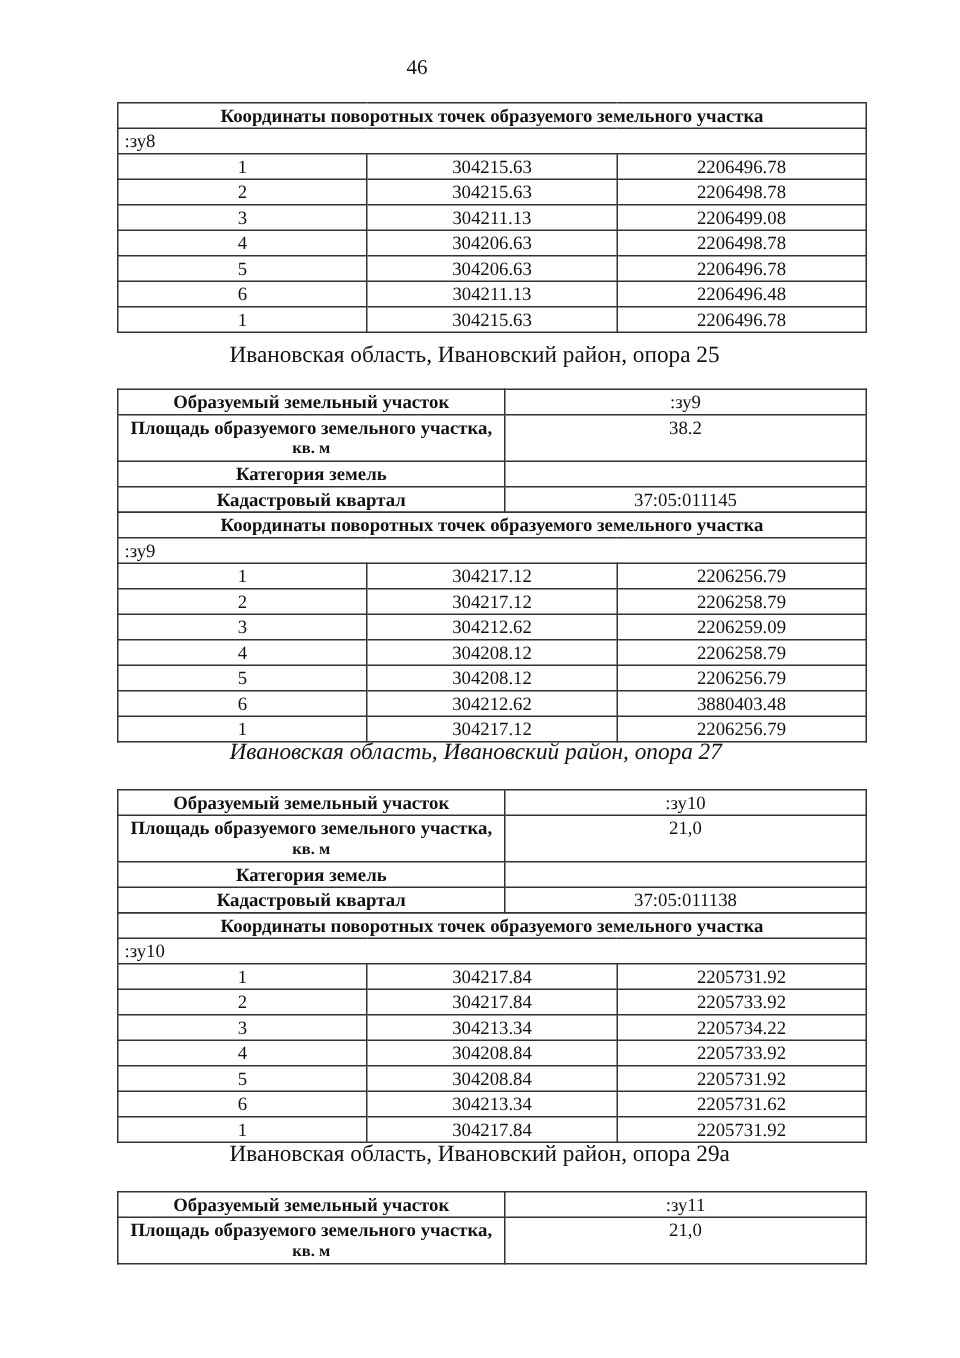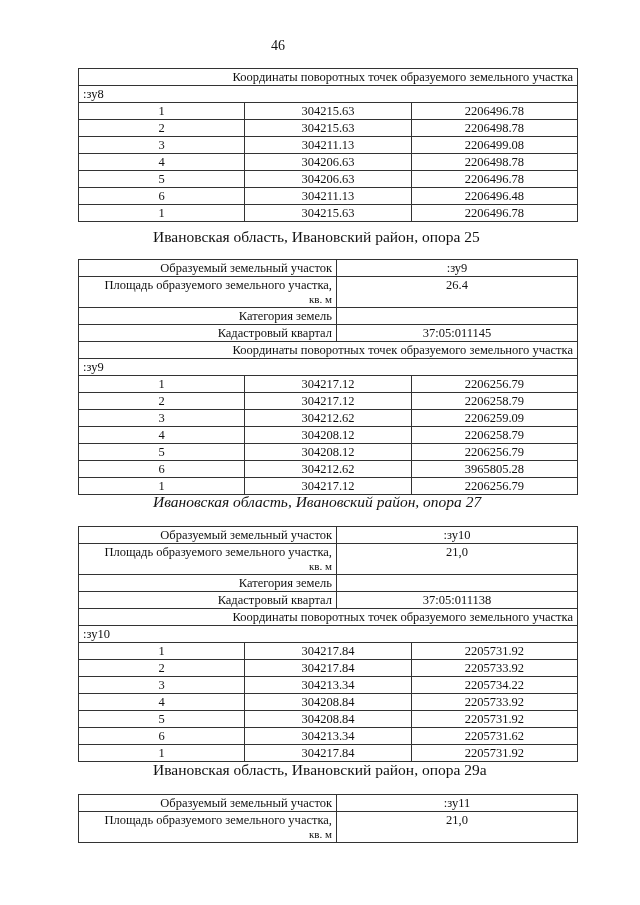--- a/index.html
+++ b/index.html
@@ -12,21 +12,21 @@
     position: absolute; top: 38px; left: 0; width: 556px;
     text-align: center; font-size: 14px;
   }
   .block { position: absolute; left: 78px; width: 500px; }
   table { border-collapse: collapse; width: 500px; table-layout: fixed; }
   td {
     border: 1px solid #333; font-size: 12.5px; line-height: 14px;
     padding: 1px 4px; height: 14px; vertical-align: top;
   }
   td.c { }
-  td.l { text-align: right; }
+  td.l { text-align: center; font-weight: bold; }
   td.c3 { width: 171px; text-align: center; padding: 1px 0; }
   .heading {
     position: absolute; left: 121px; font-size: 15.5px; margin-left: 32px;
   }
   .info td.k { width: 249px; }
   .info td.v { text-align: center; }
   .small { font-size: 11px; }
 </style>
 </head>
 <body>
@@ -87,21 +87,21 @@
     <tbody>
         <tr>
           <td class="k l">Образуемый земельный участок</td>
           <td class="v">:зу9</td>
         </tr>
     <tr>
           <td class="k l">
             <div>Площадь образуемого земельного участка,</div>
             <div class="small">кв. м</div>
           </td>
-          <td class="v">26.4</td>
+          <td class="v">38.2</td>
         </tr>
     <tr>
           <td class="k l">Категория земель</td>
           <td class="v"></td>
         </tr>
     <tr>
           <td class="k l">Кадастровый квартал</td>
           <td class="v">37:05:011145</td>
         </tr>
   </tbody>
@@ -135,21 +135,21 @@
           <td class="c3">2206258.79</td>
         </tr>
     <tr>
           <td class="c3">5</td>
           <td class="c3">304208.12</td>
           <td class="c3">2206256.79</td>
         </tr>
     <tr>
           <td class="c3">6</td>
           <td class="c3">304212.62</td>
-          <td class="c3">3965805.28</td>
+          <td class="c3">3880403.48</td>
         </tr>
     <tr>
           <td class="c3">1</td>
           <td class="c3">304217.12</td>
           <td class="c3">2206256.79</td>
         </tr>
   </tbody>
     </table>
 </div>
 

